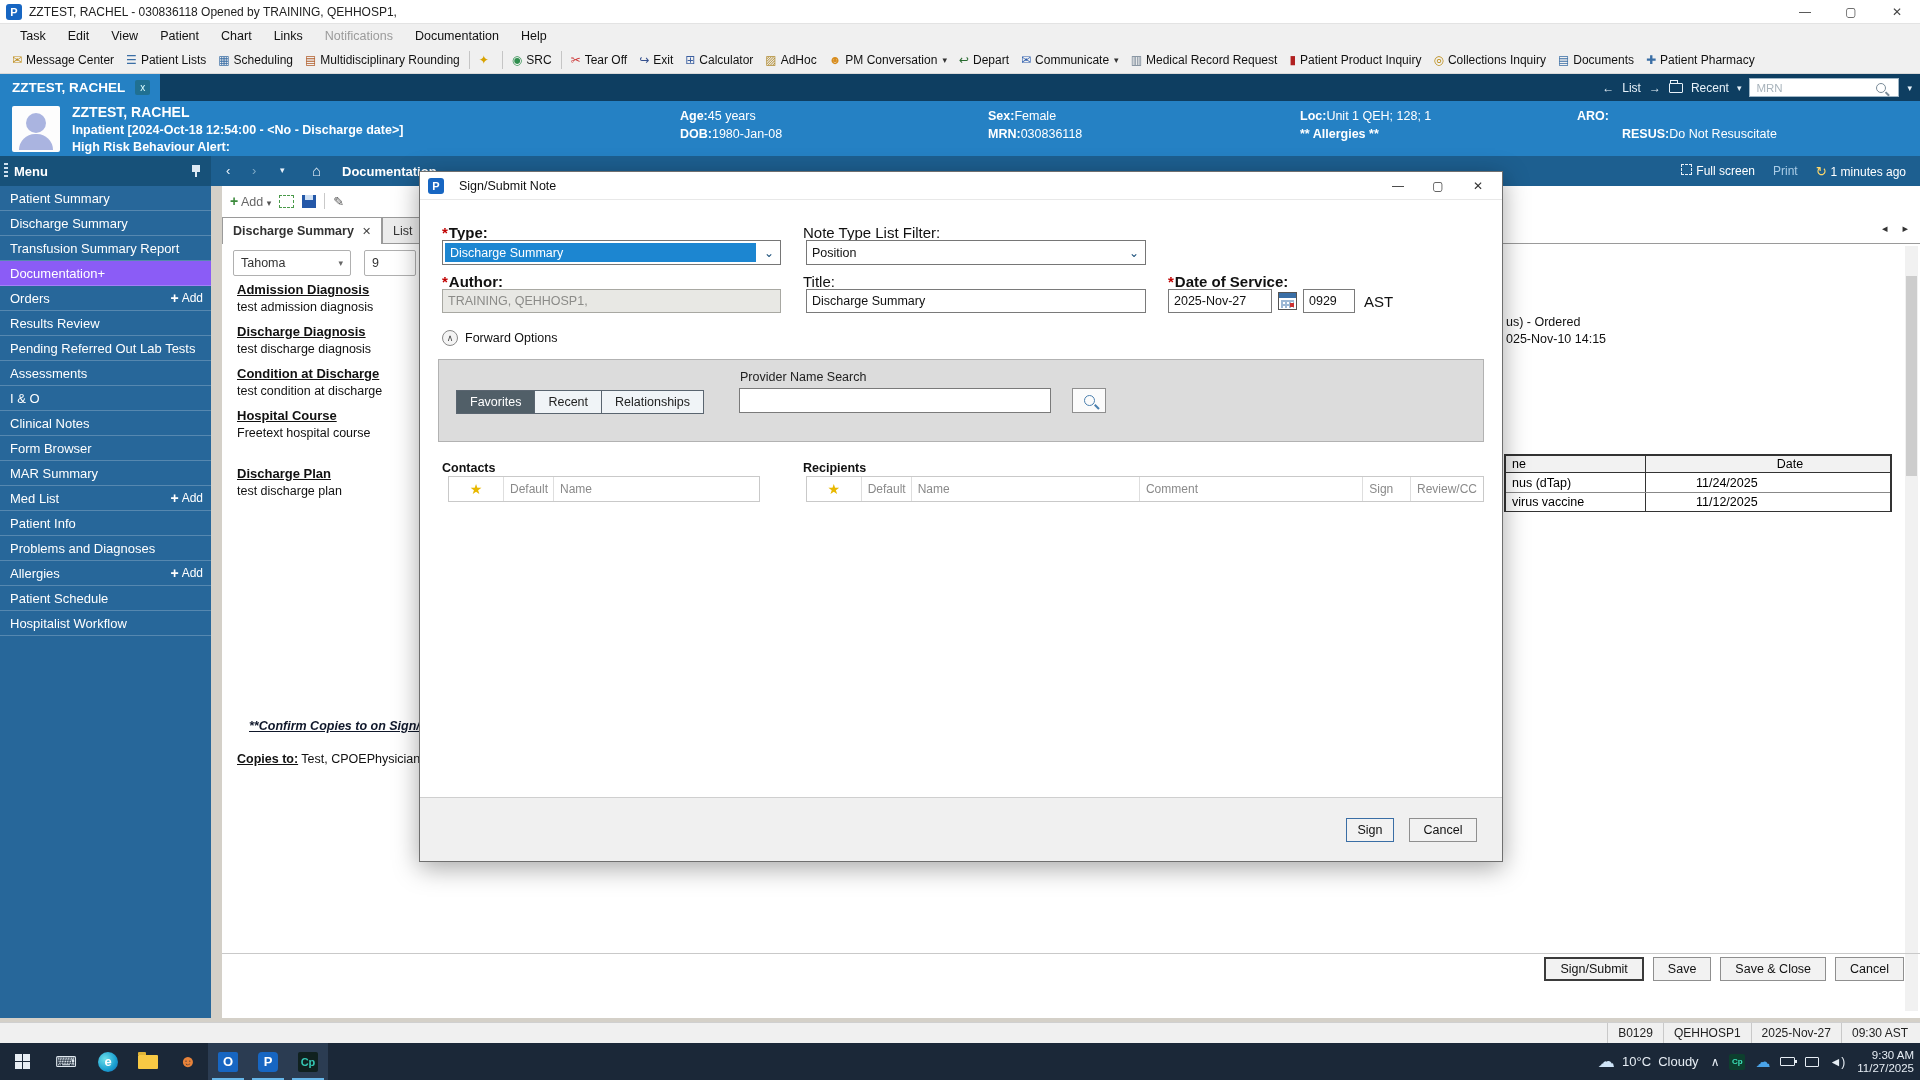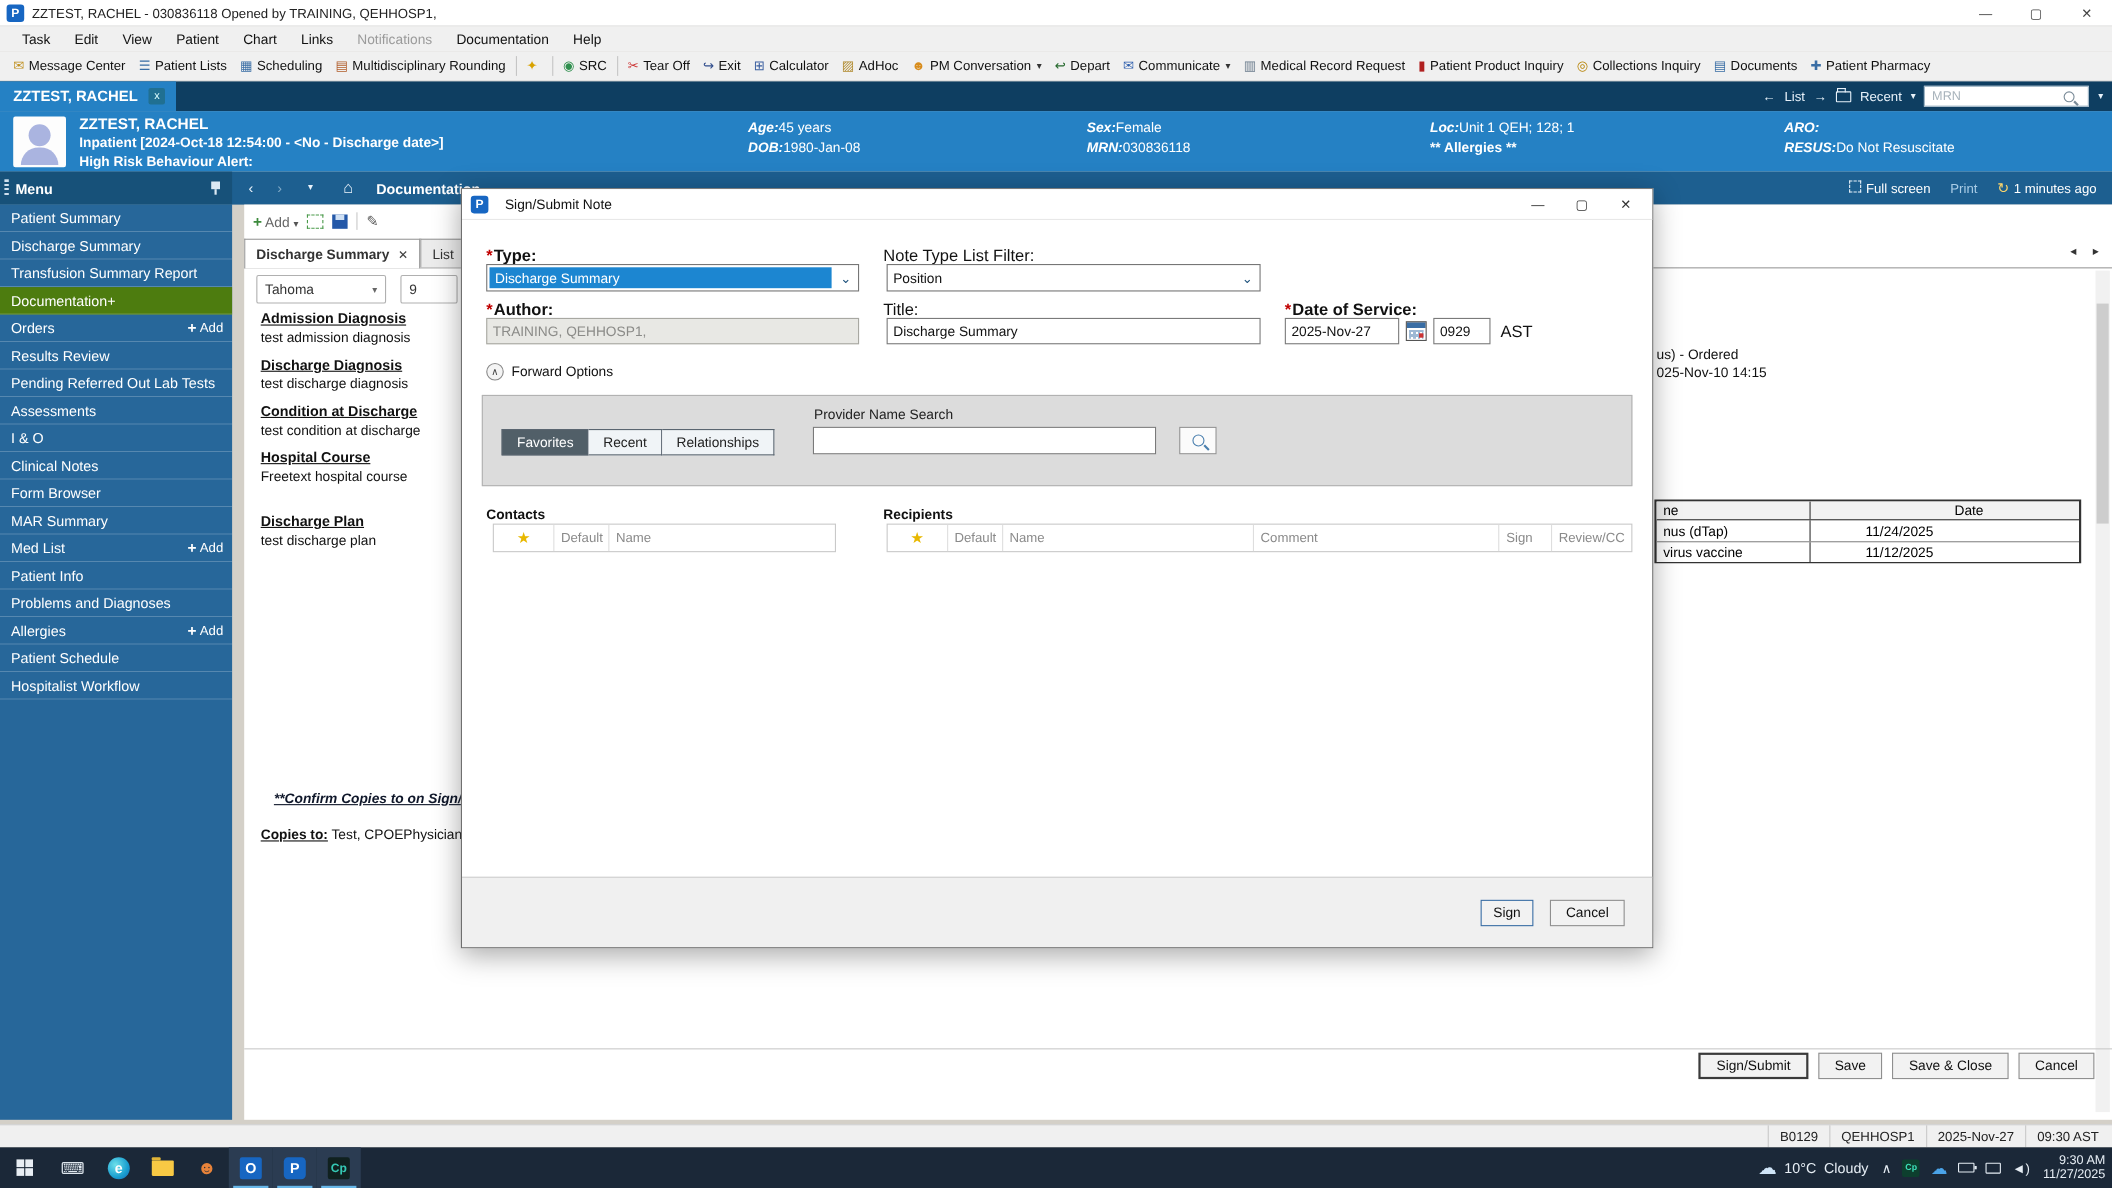--- a/index.html
+++ b/index.html
@@ -46,42 +46,42 @@
 
   
   .banner{position:absolute;left:0;top:101px;width:1920px;height:55px;background:#2581c4;color:#fff;}
   .avatar{position:absolute;left:12px;top:5px;width:48px;height:46px;background:#fdfdfd;border-radius:2px;}
   .avatar::before{content:"";position:absolute;left:14px;top:7px;width:20px;height:20px;border-radius:50%;background:#aab4e0;}
   .avatar::after{content:"";position:absolute;left:7px;top:28px;width:34px;height:16px;border-radius:16px 16px 0 0;background:#aab4e0;}
   .b-name{position:absolute;left:72px;top:3px;font-size:14px;font-weight:bold;}
   .b-enc{position:absolute;left:72px;top:22px;font-size:12.5px;font-weight:bold;}
   .b-alert{position:absolute;left:72px;top:39px;font-size:12.5px;font-weight:bold;}
   .b-pair{position:absolute;font-size:12.5px;}
-  .b-pair b{font-weight:bold;font-style:italic;}
+  .b-pair b{font-weight:bold;}
 
   
   .navstrip{position:absolute;left:0;top:156px;width:1920px;height:30px;background:#1d5f90;color:#fff;}
   .side-head{position:absolute;left:0;top:0;width:211px;height:30px;background:#175179;display:flex;align-items:center;}
   .grip{width:4px;height:16px;margin:0 6px 0 4px;background:repeating-linear-gradient(#cfe0ee 0 2px,transparent 2px 4px);}
   .side-head .mlabel{font-size:13px;font-weight:bold;}
   .pin{position:absolute;right:10px;top:9px;width:10px;height:12px;}
   .pin::before{content:"";position:absolute;left:1px;top:0;width:8px;height:7px;background:#dce9f4;}
   .pin::after{content:"";position:absolute;left:4px;top:7px;width:2px;height:5px;background:#dce9f4;}
   .nav-ic{color:#eaf3fb;font-size:13px;}
   .nav-home{font-size:15px;}
   .nav-title{font-size:13px;font-weight:bold;}
   .nav-right{position:absolute;right:14px;top:0;height:30px;display:flex;align-items:center;gap:18px;font-size:12px;}
   .nav-right .dim{color:#a9cce6;}
   .fsq{width:11px;height:11px;border:1.2px dashed #eaf3fb;margin-right:4px;display:inline-block;}
   .refr{display:inline-block;color:#ffd76a;font-size:13px;margin-right:4px;}
 
   
   .sidebar{position:absolute;left:0;top:186px;width:211px;height:832px;background:#27679a;}
   .side-item{height:25px;display:flex;align-items:center;justify-content:space-between;padding:0 8px 0 10px;color:#fff;font-size:13px;border-bottom:1px solid rgba(255,255,255,.22);}
-  .side-item.selected{background:#4d7c0f;}
+  .side-item.selected{background:#8b5cf6;}
   .side-item .add{font-size:12px;display:flex;align-items:center;gap:3px;}
   .side-item .plus{font-size:14px;font-weight:bold;}
 
   
   .main{position:absolute;left:222px;top:186px;width:1698px;height:832px;background:#ffffff;}
   .doc-toolbar{position:absolute;left:8px;top:7px;display:flex;align-items:center;gap:8px;font-size:12.5px;color:#666;}
   .doc-toolbar .plus{color:#3c8a3c;font-weight:bold;font-size:14px;}
   .doc-toolbar .caret{font-size:9px;color:#555;}
   .selico{width:15px;height:13px;border:1px dashed #4a9a4a;}
   .floppy{width:14px;height:13px;background:#2458a8;position:relative;}
@@ -379,21 +379,21 @@
     <div class="avatar"></div>
     <div class="b-name">ZZTEST, RACHEL</div>
     <div class="b-enc">Inpatient [2024-Oct-18 12:54:00 - &lt;No - Discharge date&gt;]</div>
     <div class="b-alert">High Risk Behaviour Alert:</div>
     <div class="b-pair" style="left:680px;top:8px;"><b>Age:</b><span>45 years</span></div>
     <div class="b-pair" style="left:680px;top:26px;"><b>DOB:</b><span>1980-Jan-08</span></div>
     <div class="b-pair" style="left:988px;top:8px;"><b>Sex:</b><span>Female</span></div>
     <div class="b-pair" style="left:988px;top:26px;"><b>MRN:</b><span>030836118</span></div>
     <div class="b-pair" style="left:1300px;top:8px;"><b>Loc:</b><span>Unit 1 QEH; 128; 1</span></div>
     <div class="b-pair" style="left:1300px;top:26px;font-weight:bold;">** Allergies **</div>
-    <div class="b-pair" style="left:1622px;top:8px;text-align:center;"><b>ARO:</b></div>
+    <div class="b-pair" style="left:1577px;top:8px;text-align:center;"><b>ARO:</b></div>
     <div class="b-pair" style="left:1622px;top:26px;"><b>RESUS:</b><span>Do Not Resuscitate</span></div>
   </div>
 
   <div class="navstrip">
     <div class="side-head">
       <span class="grip"></span>
       <span class="mlabel">Menu</span>
       <span class="pin"></span>
     </div>
     <span class="abs nav-ic" style="left:226px;top:7px;">‹</span>

